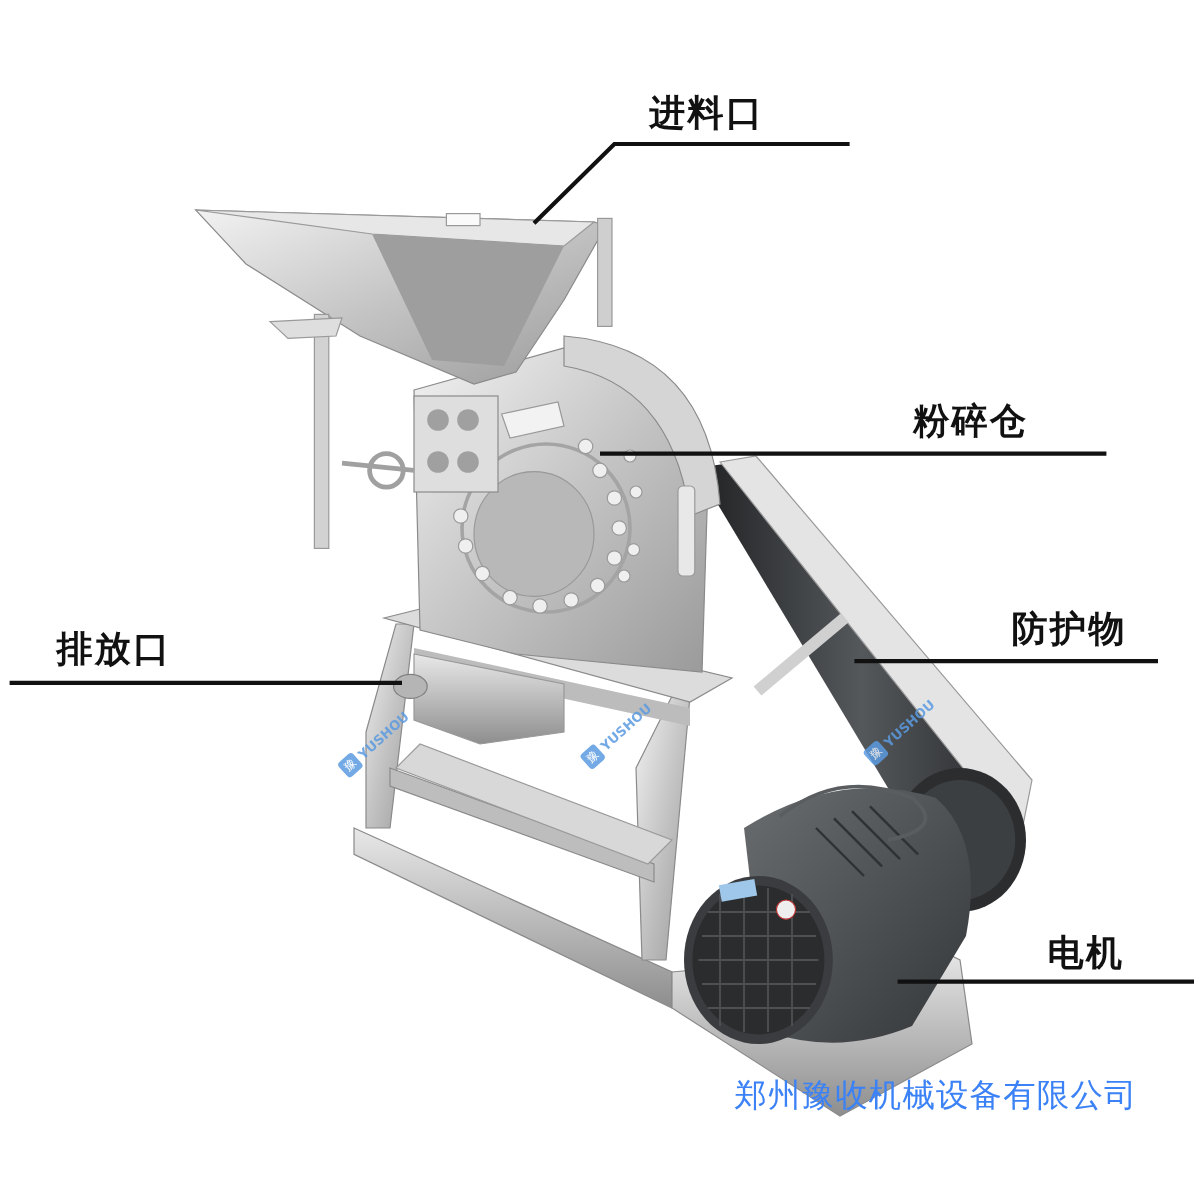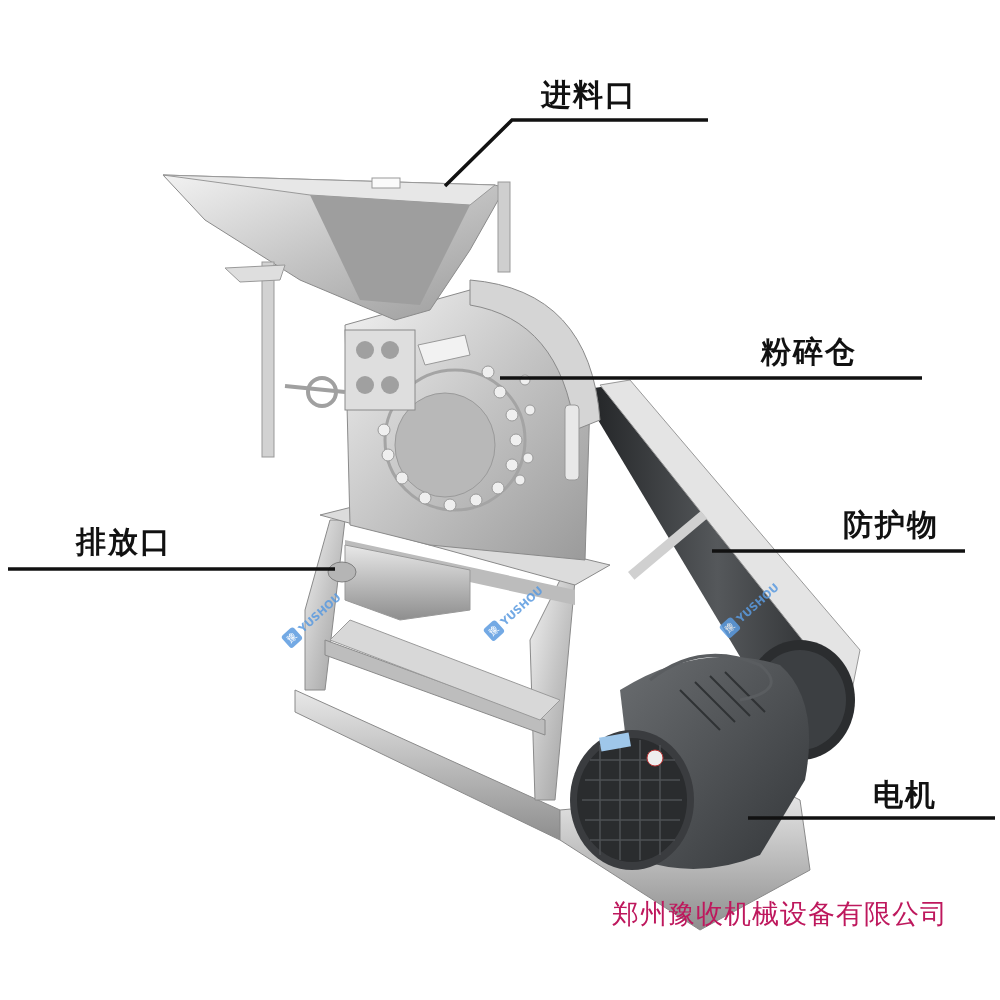--- a/index.html
+++ b/index.html
@@ -7,21 +7,21 @@
            font-family: "DejaVu Sans", "Liberation Sans", sans-serif; }
     .stage { position: absolute; left: 0; top: 0; width: 1000px; height: 1000px; }
     svg.machine { position: absolute; left: 0; top: 0; }
     .callout-label { position: absolute; font-size: 30px; font-weight: bold; color: #111111;
                      letter-spacing: 2px; white-space: nowrap; line-height: 1; }
     .wm-logo { position: absolute; display: flex; align-items: center; gap: 3px;
                transform: rotate(-42deg); transform-origin: left center; opacity: 0.85; }
     .wm-logo .badge { width: 16px; height: 16px; background: #5b9be0; border-radius: 3px;
                       color: #fff; font-size: 10px; display: flex; align-items: center; justify-content: center; }
     .wm-logo .brand { font-family: "DejaVu Sans", sans-serif; font-size: 11px; font-weight: bold; color: #5b9be0; }
-    .wm-text { position: absolute; color: #be185d; white-space: nowrap; line-height: 1; }
+    .wm-text { position: absolute; color: #3b82f6; white-space: nowrap; line-height: 1; }
     .wm-company { left: 612px; top: 900px; font-size: 27px; letter-spacing: 1px;
                   font-family: "DejaVu Serif", serif; }
     .wm-url { left: 508px; top: 944px; font-size: 30px; letter-spacing: 0.5px;
               font-family: "DejaVu Sans", sans-serif; }
   </style>
 </head>
 <body>
 
 <div class="stage">
 
@@ -149,21 +149,21 @@
       <line x1="500" y1="378" x2="922" y2="378"></line>
       <line x1="712" y1="551" x2="965" y2="551"></line>
       <line x1="8" y1="569" x2="335" y2="569"></line>
       <line x1="748" y1="818" x2="995" y2="818"></line>
     </g>
   </svg>
 
   <div class="callout-label" style="left:541px; top:80px;">进料口</div>
   <div class="callout-label" style="left:761px; top:337px;">粉碎仓</div>
   <div class="callout-label" style="left:843px; top:510px;">防护物</div>
-  <div class="callout-label" style="left:47px; top:527px;margin-left:29px;">排放口</div>
+  <div class="callout-label" style="left:47px; top:527px;">排放口</div>
   <div class="callout-label" style="left:873px; top:780px;">电机</div>
 
   <div class="wm-logo" style="left:286px; top:635px;">
     <span class="badge">豫</span>
     <span class="brand">YUSHOU</span>
   </div>
   <div class="wm-logo" style="left:488px; top:628px;">
     <span class="badge">豫</span>
     <span class="brand">YUSHOU</span>
   </div>

